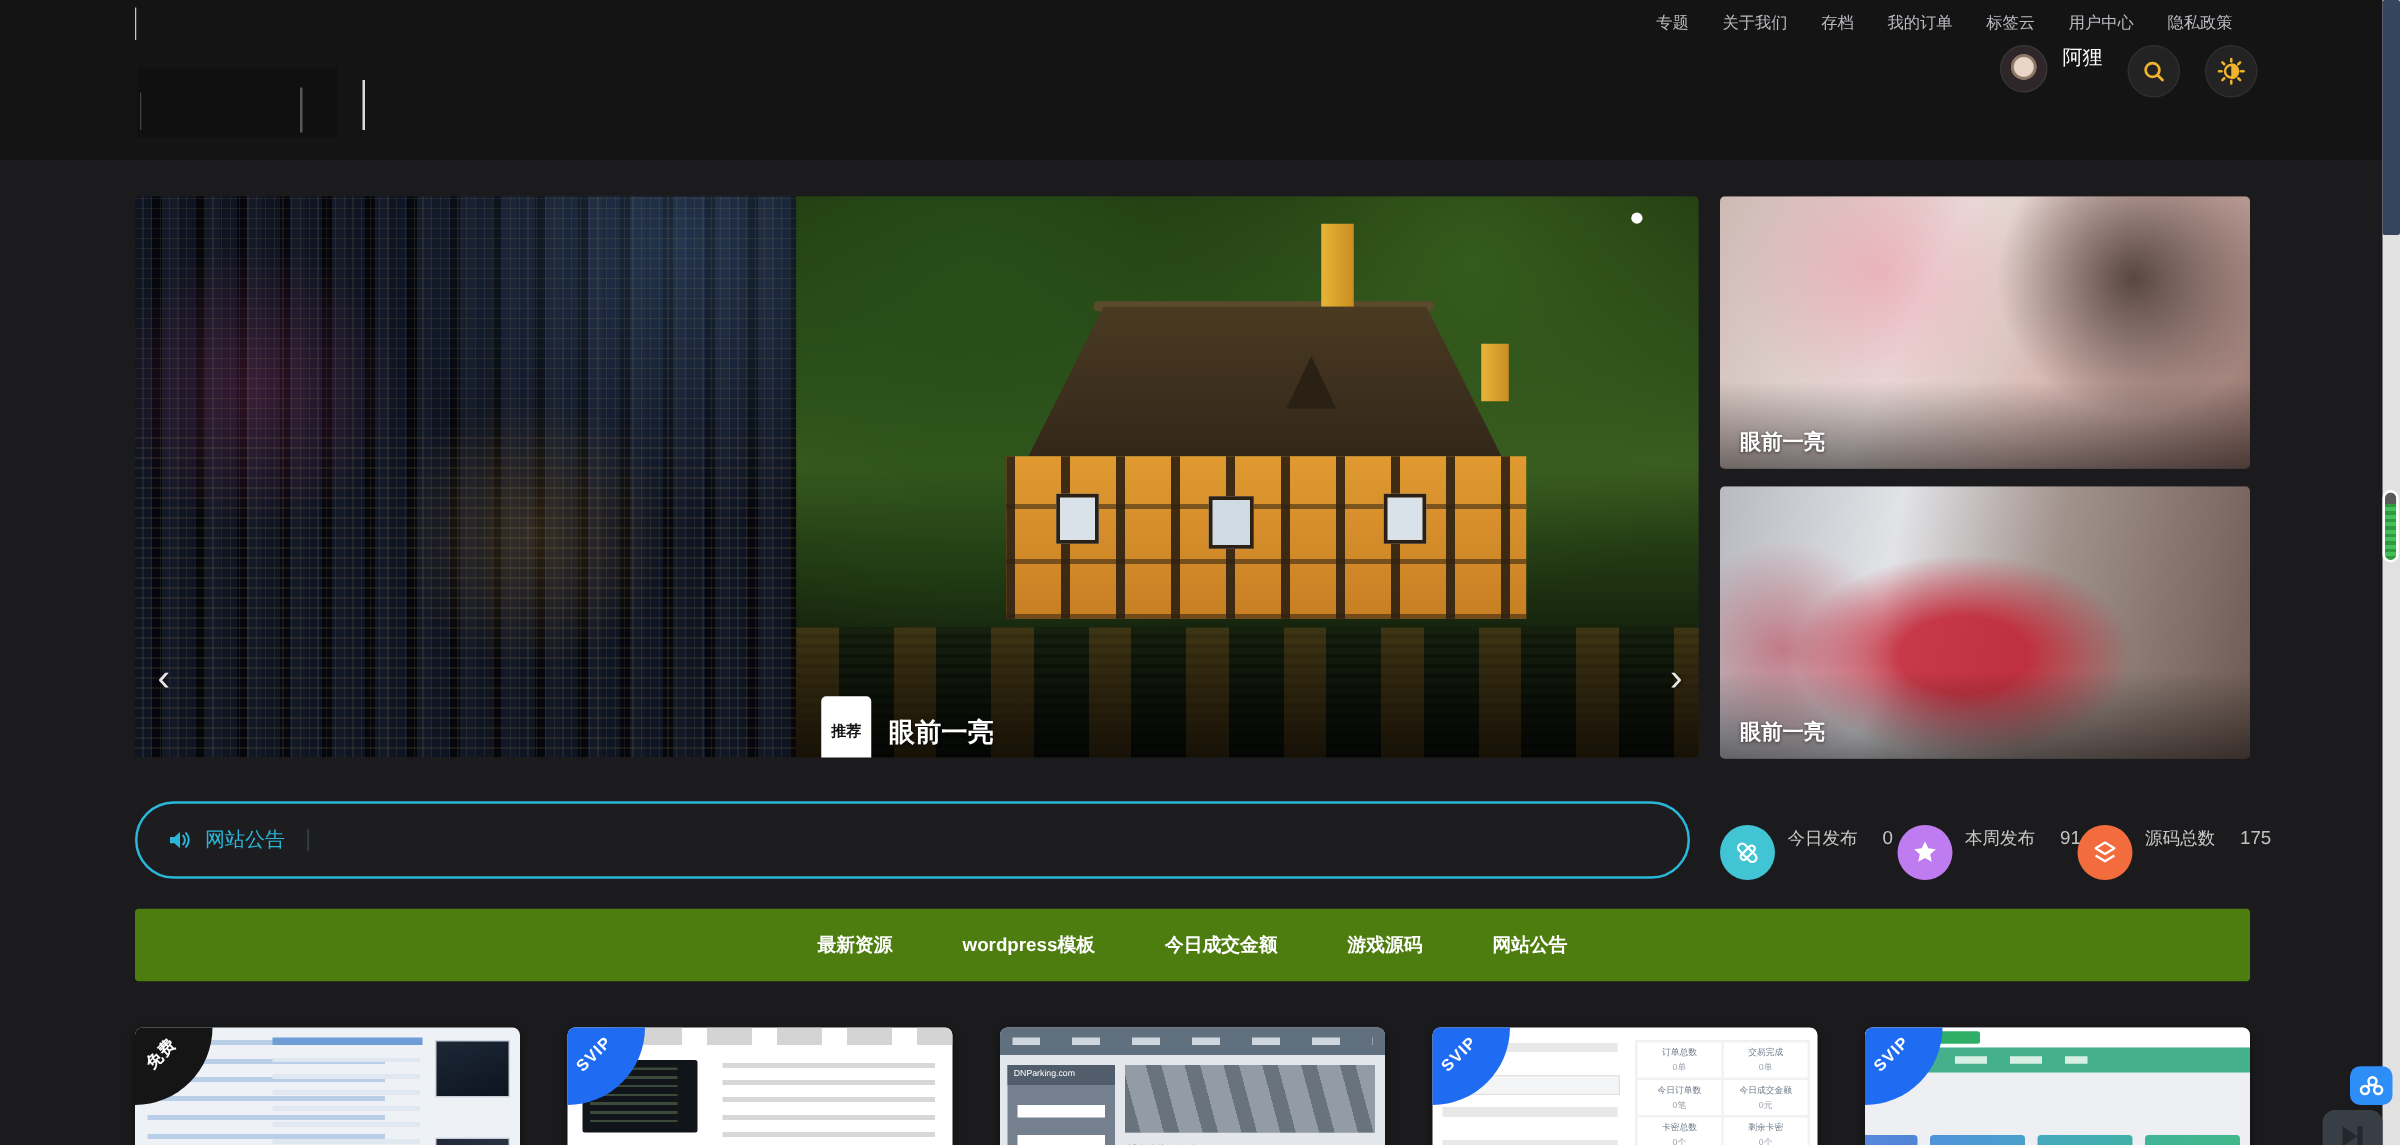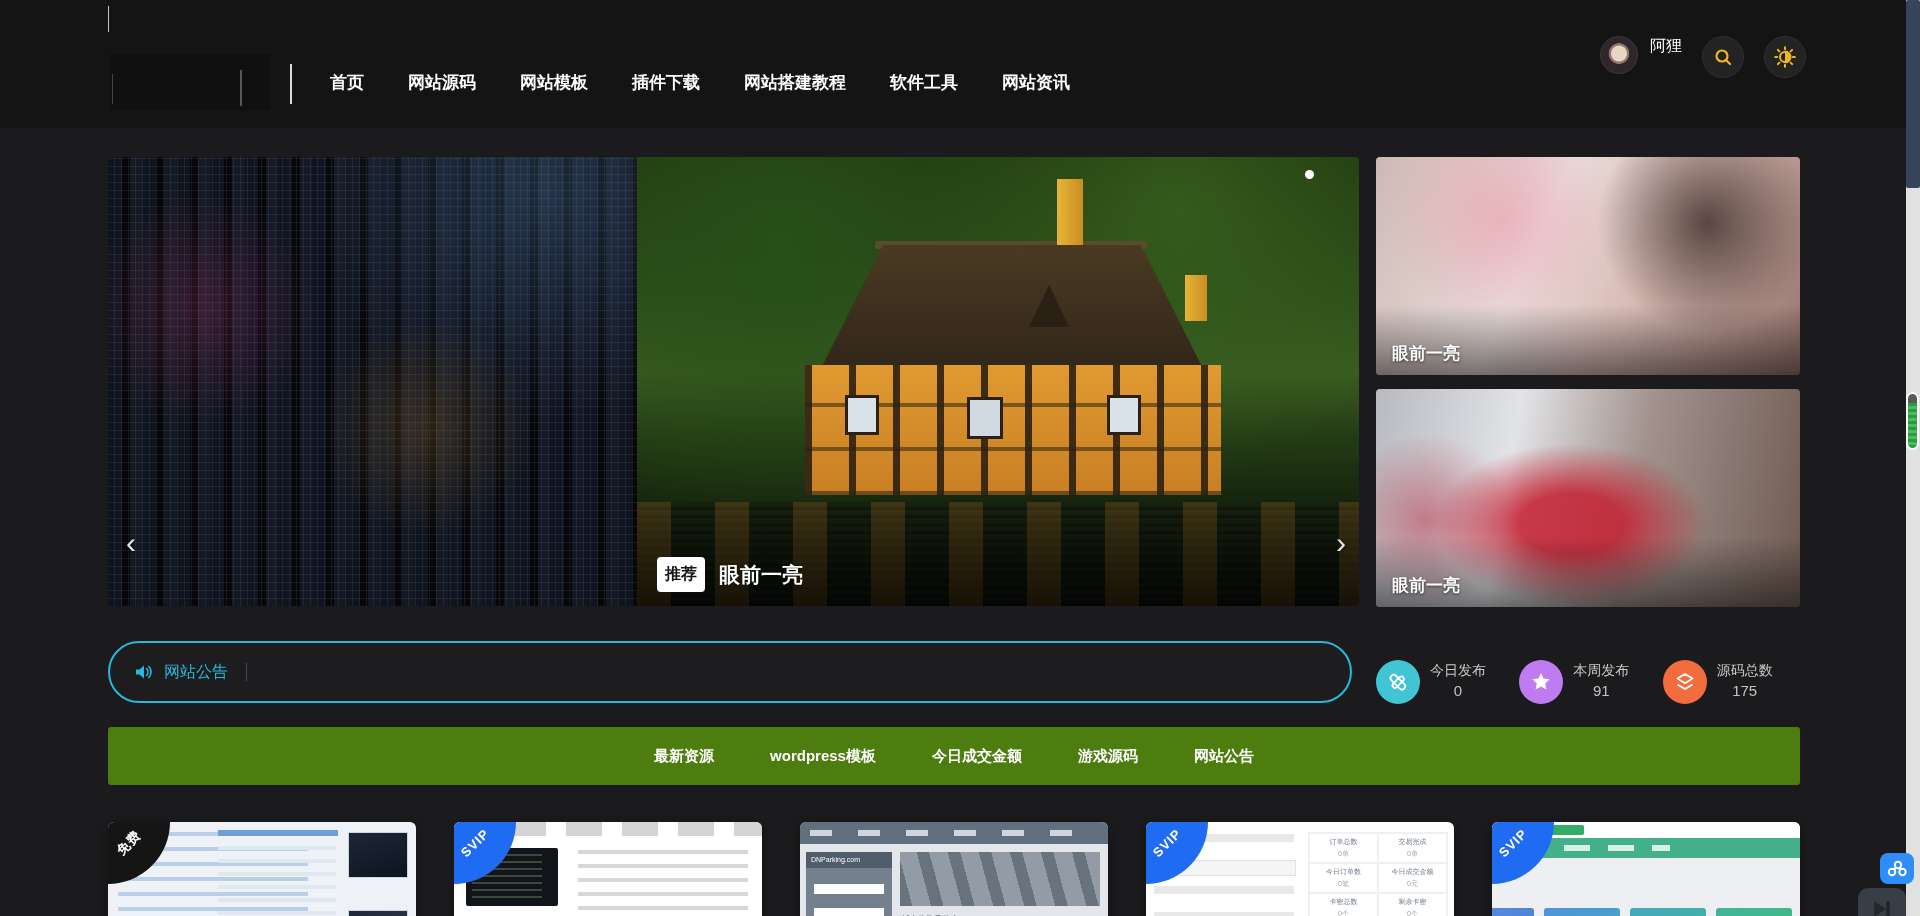--- a/index.html
+++ b/index.html
@@ -61,21 +61,21 @@
   .house-window2{position:absolute;left:330px;top:240px;width:30px;height:36px;background:#cfdae2;border:3px solid #2c2014}
   .house-window3{position:absolute;left:470px;top:238px;width:28px;height:34px;background:#d8e2e8;border:3px solid #2c2014}
   .house-water{position:absolute;left:0;bottom:0;width:722px;height:104px;
     background:
       repeating-linear-gradient(90deg, rgba(225,140,45,.20) 0 34px, transparent 34px 78px),
       repeating-linear-gradient(0deg, rgba(0,0,0,.25) 0 3px, transparent 3px 8px),
       linear-gradient(180deg,#17220f,#0a0f08)}
   .slide-shade{position:absolute;left:0;bottom:0;width:100%;height:110px;background:linear-gradient(180deg,transparent,rgba(0,0,0,.55))}
   .carousel-dot{position:absolute;left:668px;top:13px;width:9px;height:9px;border-radius:50%;background:#fff;cursor:pointer}
   .caption{position:absolute;left:20px;top:400px;display:flex;align-items:center;gap:14px}
-  .caption .badge{background:#fff;color:#141414;font-size:16px;font-weight:bold;padding:7px 8px;border-radius:4px}
+  .caption .badge{background:#fff;color:#141414;font-size:12px;font-weight:bold;padding:20px 8px;border-radius:4px}
   .caption .title{color:#fff;font-size:21px;font-weight:bold;text-shadow:0 1px 3px rgba(0,0,0,.6)}
   .arrow{position:absolute;top:366px;width:30px;height:40px;background:none;border:none;color:rgba(255,255,255,.9);font-size:30px;line-height:40px;cursor:pointer;padding:0;text-shadow:0 1px 3px rgba(0,0,0,.7)}
   .arrow-left{left:8px}
   .arrow-right{left:1218px}
   .sidecard{position:absolute;left:1376px;width:424px;height:218px;border-radius:4px;overflow:hidden;cursor:pointer}
   .sc1{top:157px;background:
       radial-gradient(circle at 30% 28%, rgba(240,150,170,.55), transparent 34%),
       radial-gradient(circle at 78% 30%, rgba(60,45,40,.8), transparent 30%),
       linear-gradient(115deg,#cdb9b4 0%,#e9dedb 38%,#d8bab4 62%,#93726b 100%)}
   .sc2{top:389px;background:
@@ -87,21 +87,21 @@
   
   .notice{position:absolute;left:108px;top:641px;width:1244px;height:62px;border:2px solid var(--accent,#2ab7d9);border-radius:32px;box-sizing:border-box;display:flex;align-items:center;padding-left:24px;gap:10px;background:#1d1d20;cursor:pointer}
   .notice .n-label{color:var(--accent,#2ab7d9);font-size:16px}
   .notice .n-divider{width:1px;height:18px;background:#3d4d55;margin-left:8px}
   .stats{position:absolute;left:1376px;top:660px;width:430px;display:flex;gap:0}
   .stat{display:flex;align-items:flex-start;width:144px;gap:10px}
   .stat-icon{width:44px;height:44px;border-radius:50%;display:flex;align-items:center;justify-content:center;flex:none}
   .si-1{background:var(--stat1,#41c4d4)}
   .si-2{background:var(--stat2,#bf7bf0)}
   .si-3{background:var(--stat3,#f26c3d)}
-  .stat-col{display:flex;flex-direction:column;align-items:center;gap:2px;padding-top:2px}
+  .stat-col{display:flex;flex-direction:row;align-items:flex-start;gap:20px;padding-top:2px}
   .stat-label{color:#c9c9c9;font-size:14px;white-space:nowrap}
   .stat-value{color:#c2c2c2;font-size:15px}
   
   .tabsbar{position:absolute;left:108px;top:727px;width:1692px;height:58px;background:#4d7c0f;border-radius:3px;display:flex;align-items:center;justify-content:center;gap:56px}
   .tabsbar a{color:#fff;font-size:15px;font-weight:bold;text-decoration:none;cursor:pointer;white-space:nowrap}
   
   .cardsrow{position:absolute;left:108px;top:822px;display:flex;gap:38px}
   .card{position:relative;width:308px;height:180px;border-radius:6px 6px 0 0;overflow:hidden;flex:none;cursor:pointer;box-shadow:0 2px 8px rgba(0,0,0,.4)}
   .ribbon{position:absolute;top:-62px;left:-62px;width:124px;height:124px;border-radius:50%;z-index:5}
   .ribbon.blue{background:var(--svip,#1f6bf2)}
@@ -162,36 +162,36 @@
   .sb-widget{position:absolute;right:1px;top:392px;width:13px;height:58px;border-radius:7px;border:2px solid #fff;box-sizing:border-box;cursor:pointer;
     background:linear-gradient(180deg,#5a5a5a 0 9px,transparent 9px),repeating-linear-gradient(180deg,#43c057 0 3px,#2e9940 3px 6px)}
   .ext-btn{position:absolute;left:1880px;top:853px;width:34px;height:31px;border-radius:8px;background:#2e8ef7;display:flex;align-items:center;justify-content:center;cursor:pointer}
   .play-btn{position:absolute;left:1858px;top:888px;width:48px;height:42px;border-radius:10px;background:#373e45;display:flex;align-items:center;justify-content:center;cursor:pointer}
 </style>
 </head>
 <body>
 
 <div class="header">
   <span class="tick"></span>
+  <nav class="topbar">
+    <a>专题</a>
+    <a>关于我们</a>
+    <a>存档</a>
+    <a>我的订单</a>
+    <a>标签云</a>
+    <a>用户中心</a>
+    <a>隐私政策</a>
+  </nav>
 
   <div class="navbar">
     <div class="logo">
       <span class="logo-line1"></span>
       <span class="logo-line2"></span>
     </div>
     <span class="nav-divider"></span>
-    <nav class="mainnav">
-      <a>首页</a>
-      <a>网站源码</a>
-      <a>网站模板</a>
-      <a>插件下载</a>
-      <a>网站搭建教程</a>
-      <a>软件工具</a>
-      <a>网站资讯</a>
-    </nav>
     <div class="userarea">
       <span class="avatar"></span>
       <span class="username">阿狸</span>
       <button class="iconbtn">
         <svg width="20" height="20" viewBox="0 0 20 20">
           <circle cx="9" cy="9" r="5.5" fill="none" stroke="#f0b42c" stroke-width="2.2"></circle>
           <line x1="13.2" y1="13.2" x2="17" y2="17" stroke="#f0b42c" stroke-width="2.2" stroke-linecap="round"></line>
         </svg>
       </button>
       <button class="iconbtn">

